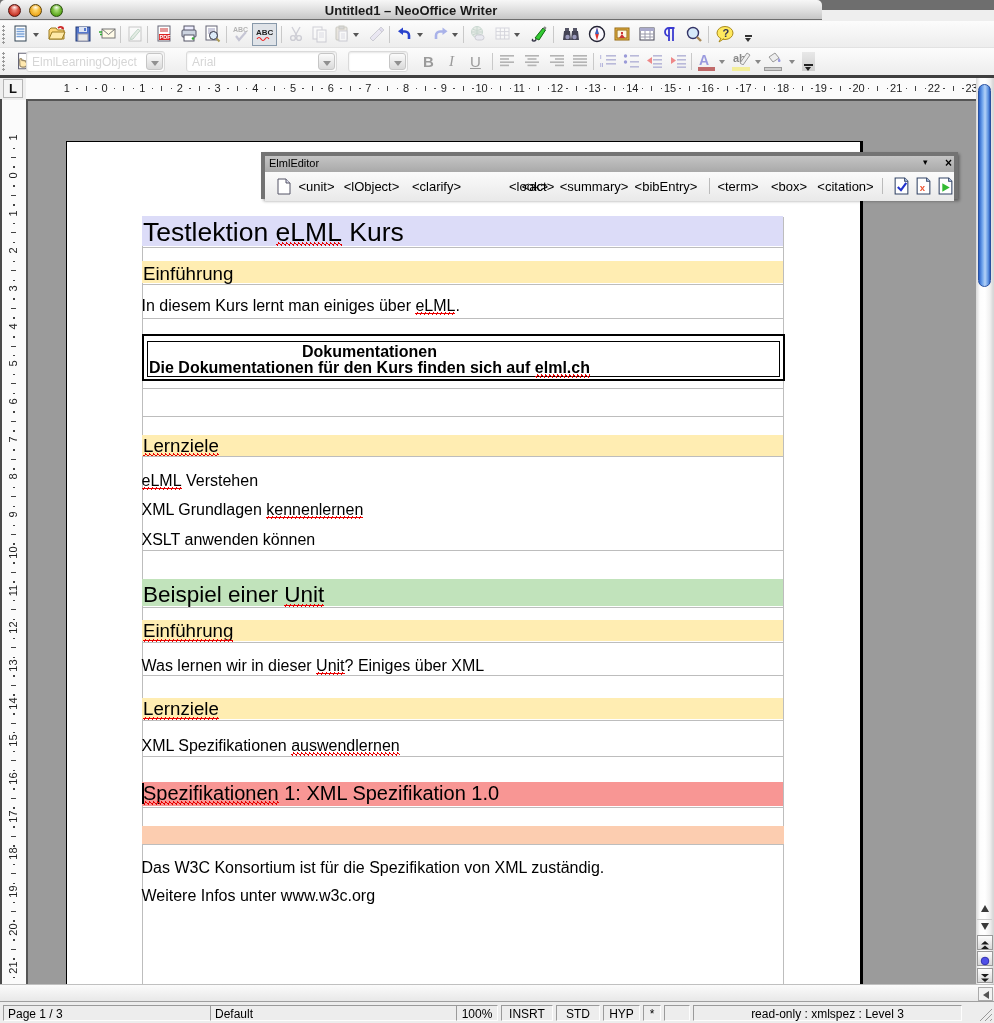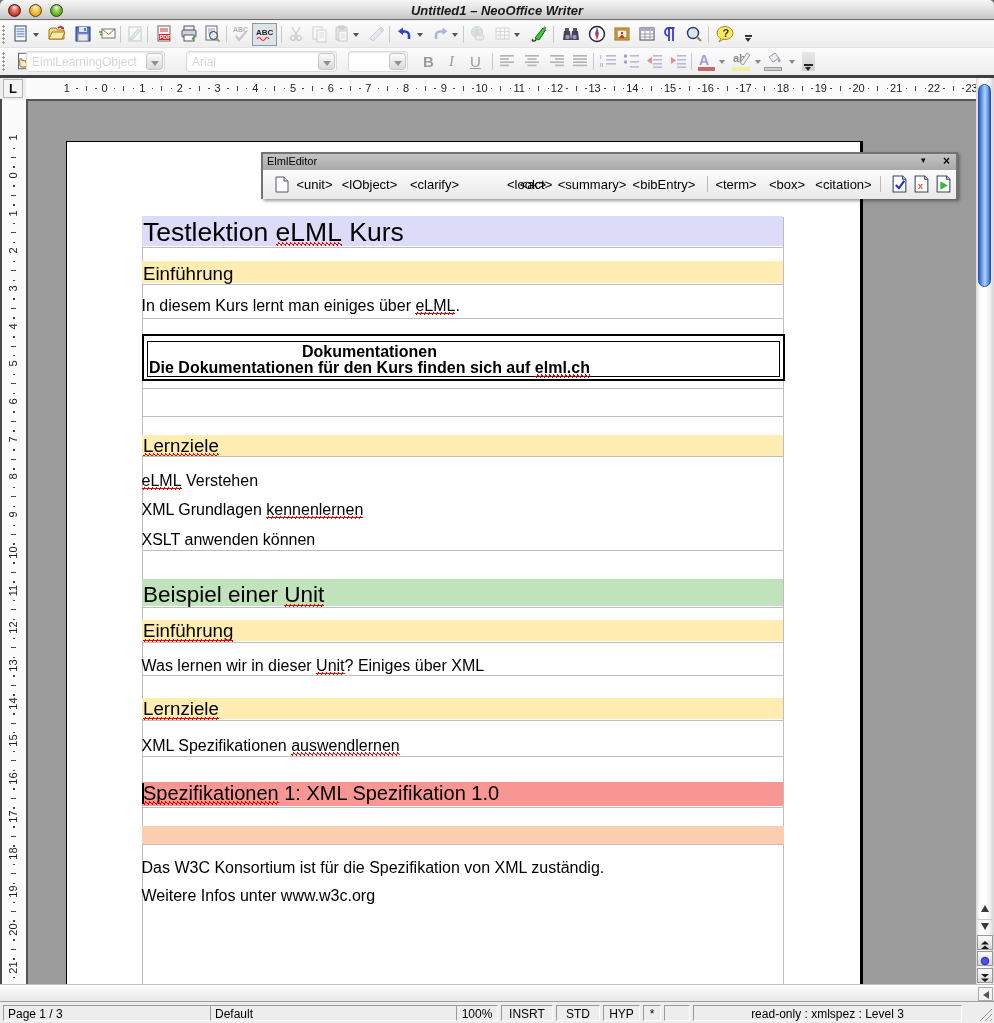--- a/index.html
+++ b/index.html
@@ -1,21 +1,21 @@
 <!DOCTYPE html>
 <html><head><meta charset="utf-8">
 <style>
 * { margin:0; padding:0; box-sizing:border-box; }
 html,body { width:994px; height:1023px; overflow:hidden; }
 body { font-family:"Liberation Sans", sans-serif; position:relative; background:#eee; }
 #corners { left:0; top:0; width:994px; height:10px; background:#6e6e6e; }
 .abs { position:absolute; }
-#titlebar { left:0; top:0; width:994px; height:20px;
+#titlebar { left:0; top:0; width:822px; height:20px;
   background:linear-gradient(#f7f7f7, #dedede 55%, #c6c6c6);
-  border-bottom:1px solid #6d6d6d; border-radius:5px 5px 0 0;font-style:italic; }
+  border-bottom:1px solid #6d6d6d; border-radius:5px 5px 0 0; }
 #titlebar .title { width:100%; text-align:center; font-size:13px; font-weight:bold; color:#1a1a1a; top:3px; left:0; }
 .light { width:13px; height:13px; border-radius:50%; top:4px; }
 .toolbar { left:0; width:994px; height:27px; background:linear-gradient(#fcfcfc,#ededed); }
 #tb1 { top:21px; border-bottom:1px solid #e2e2e2;}
 #tb2 { top:48px; }
 #darkline { left:0; top:75px; width:994px; height:3px; background:#3f3f3f; }
 #leftline { left:0; top:99px; width:2px; height:885px; background:#4a4a4a; }
 .grip { left:2px; top:4px; width:3px; height:19px;
   background-image:radial-gradient(circle at 1.5px 1.5px, #999 1px, transparent 1.2px);
   background-size:3px 4px; }
@@ -42,21 +42,21 @@
 .body { font-size:16px; color:#000; white-space:nowrap; }
 .sq { position:relative; }
 .sq:after { content:""; position:absolute; left:0; right:0; bottom:-1.5px; height:3.5px;
   background-image:radial-gradient(circle at 1px 0.4px, transparent 1.1px, #e80000 1.2px, #e80000 2.2px, transparent 2.3px),radial-gradient(circle at 3px 3.1px, transparent 1.1px, #e80000 1.2px, #e80000 2.2px, transparent 2.3px);
   background-size:4px 3.5px; }
 .h1 .sq:after { bottom:1px; }
 .h2g .sq:after, .h2r .sq:after { bottom:-0.5px; }
 .h3 .sq:after { bottom:-1px; }
 .gline { background:#bdbdbd; height:1px; }
 .gvline { background:#bdbdbd; width:1px; }
-#palette { left:261px; top:152px; width:697px; height:47px; background:#f3f3f3; border:2px solid #737373; box-shadow:1.5px 2px 3px rgba(0,0,0,.4); }
+#palette { left:261px; top:152px; width:697px; height:47px; background:#f3f3f3; border:4px solid #737373; box-shadow:1.5px 2px 3px rgba(0,0,0,.4); }
 #pal-title { left:0; top:0; width:100%; height:16px; background:linear-gradient(#c4c4c4,#a9a9a9); font-size:11px; color:#000; }
 #pal-body { left:0; top:16px; width:100%; height:29px; background:linear-gradient(#fbfbfb,#e9e9e9); }
 .pbtn { font-size:13px; color:#000; top:7px; transform:translateX(-50%); white-space:nowrap; }
 #vscroll { left:976px; top:78px; width:18px; height:906px; background:linear-gradient(90deg,#d8d8d8 0px,#fdfdfd 4px,#ffffff 9px,#f0f0f0 14px,#d8d8d8 17px); }
 #vthumb { left:1.5px; top:6px; width:13px; height:203px; border-radius:6.5px;
   background:linear-gradient(90deg,#2a60c8,#6fa4ec 30%,#b4d2f8 55%,#5a90e0 85%,#2a58b8); border:1px solid #2850a0; }
 .sbtn { left:1px; width:16px; height:15px; background:linear-gradient(#fdfdfd,#d8d8d8); border:1px solid #999; }
 .tri { width:0; height:0; position:absolute; }
 #hscrollstrip { left:0px; top:984px; width:994px; height:17px;  background:linear-gradient(#fbfbfb,#e8e8e8); border-top:1px solid #c0c0c0; }
 #statusbar { left:0; top:1001px; width:994px; height:22px; background:#ededed; border-top:1px solid #9f9f9f; font-size:12px; color:#000; }

